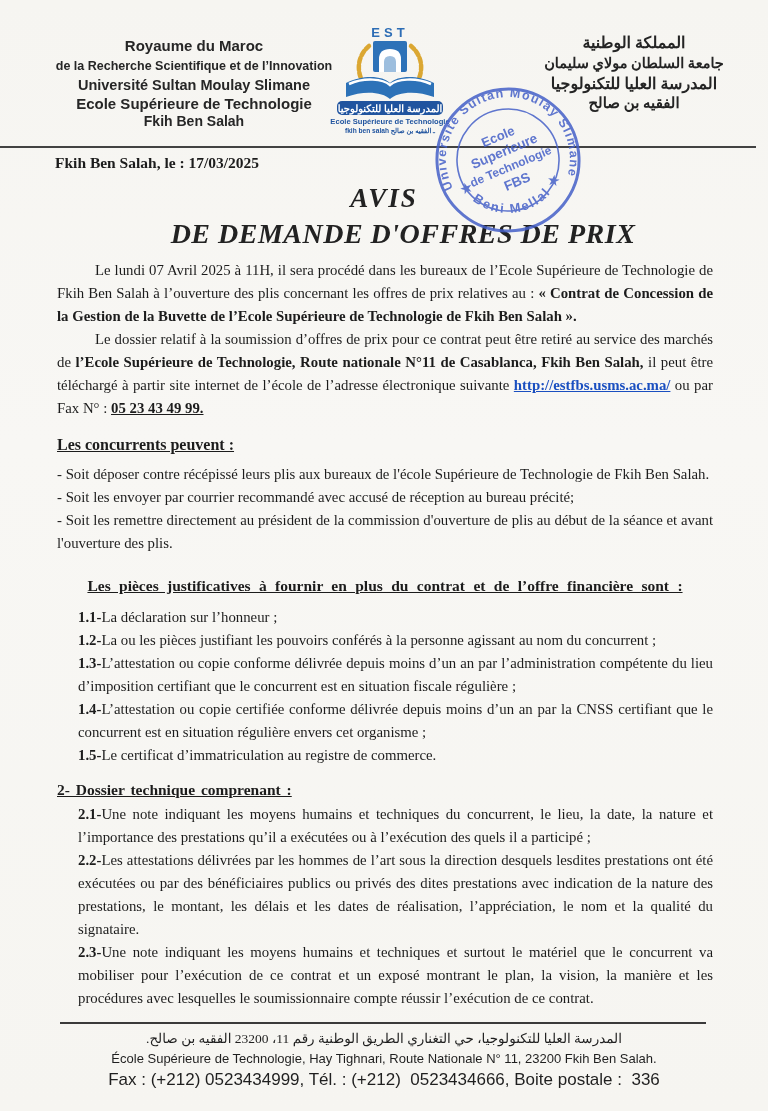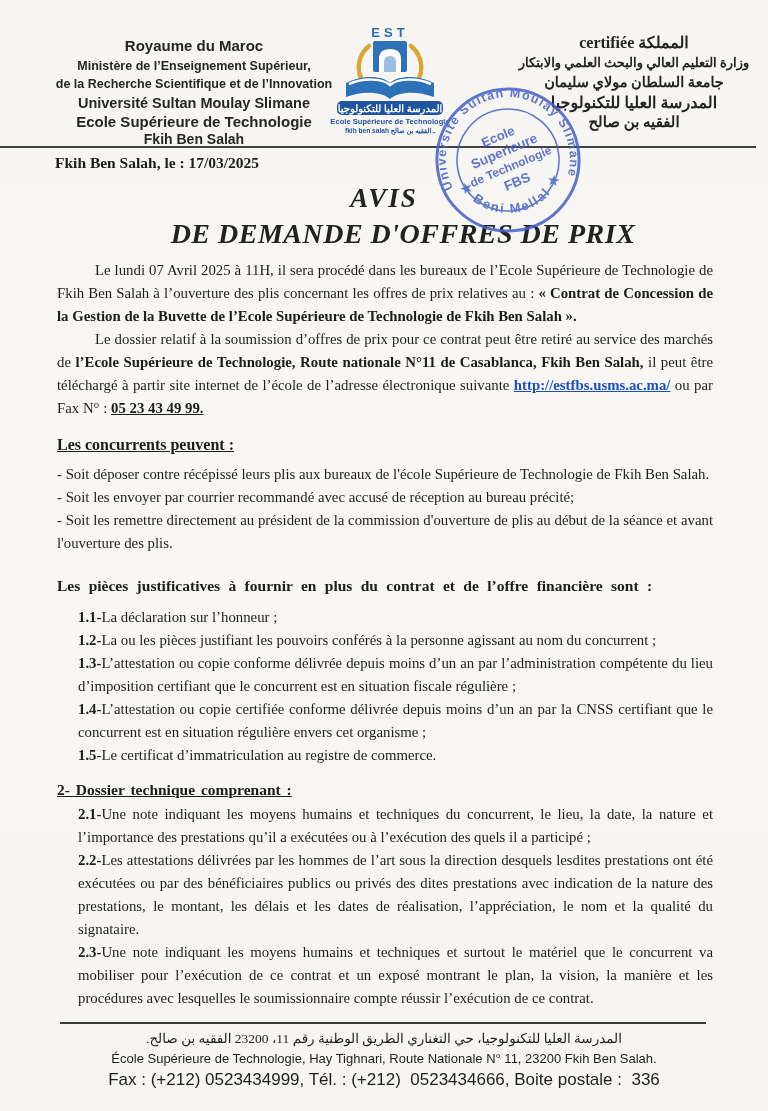--- a/index.html
+++ b/index.html
@@ -39,39 +39,38 @@
   .doc-body{
     position:absolute;left:57px;top:259px;width:656px;
     font-size:14.8px;line-height:23px;text-align:justify;
   }
   .para{margin:0;text-indent:38px;}
   .bold{font-weight:bold;}
   .link{color:#1a4fc0;font-weight:bold;text-decoration:underline;cursor:pointer;}
   .fax{font-weight:bold;text-decoration:underline;}
   .sec-head{margin:13px 0 7px 0;font-size:16px;font-weight:bold;text-decoration:underline;text-align:left;}
   .bullet{margin:0;}
-  .pieces-head{margin:19px 0 9px 0;font-size:15.5px;font-weight:bold;word-spacing:4.5px;text-align:left;}
+  .pieces-head{margin:19px 0 9px 0;font-size:15.5px;font-weight:bold;text-decoration:underline;word-spacing:4.5px;text-align:center;}
   .sub-head{margin:11px 0 2px 0;font-size:15.5px;font-weight:bold;text-decoration:underline;text-align:left;word-spacing:2px;}
   .item{margin:0 0 0 21px;}
   .item b{font-weight:bold;}
   
   .ftr-rule{position:absolute;left:60px;top:1022px;width:646px;height:2px;background:#3a3a3a;}
   .ftr-ar{position:absolute;left:0;top:1030px;width:768px;text-align:center;font-size:13.5px;color:#1f1f1f;direction:rtl;}
   .ftr-fr{position:absolute;left:0;top:1051px;width:768px;text-align:center;font-size:13px;color:#1f1f1f;font-family:"Liberation Sans", sans-serif;}
   .ftr-ct{position:absolute;left:0;top:1070px;width:768px;text-align:center;font-size:17px;color:#1f1f1f;font-family:"Liberation Sans", sans-serif;white-space:pre;}
   svg text{font-family:"Liberation Sans", sans-serif;}
 </style>
 </head>
 <body>
 
 <div class="page">
 
   <div class="hdr-left">
     <div class="l1">Royaume du Maroc</div>
-    <div class="l2">Ministère de l’Enseignement Supérieur,</div>
     <div class="l3">de la Recherche Scientifique et de l’Innovation</div>
     <div class="l4">Université Sultan Moulay Slimane</div>
     <div class="l5">Ecole Supérieure de Technologie</div>
     <div class="l6">Fkih Ben Salah</div>
   </div>
 
   <div class="hdr-logo">
     <svg width="120" height="118" viewBox="0 0 120 118">
       <text x="60" y="13" text-anchor="middle" font-size="13" font-weight="bold" fill="#2d6db5" letter-spacing="4">EST</text>
       <g>
@@ -91,22 +90,21 @@
       <g>
         <rect x="7" y="77" width="106" height="14" rx="5" fill="#20549f"></rect>
         <text x="60" y="87.5" text-anchor="middle" font-size="10" font-weight="bold" fill="#ffffff">المدرسة العليا للتكنولوجيا</text>
       </g>
       <text x="60" y="100" text-anchor="middle" font-size="7.6" font-weight="bold" fill="#20549f">Ecole Supérieure de Technologie</text>
       <text x="60" y="109" text-anchor="middle" font-size="6.6" font-weight="bold" fill="#20549f">fkih ben salah ـ الفقيه بن صالح</text>
     </svg>
   </div>
 
   <div class="hdr-right">
-    <div class="r1">المملكة certifiée</div>
-    <div class="r2">وزارة التعليم العالي والبحث العلمي والابتكار</div>
+    <div class="r1">المملكة الوطنية</div>
     <div class="r3">جامعة السلطان مولاي سليمان</div>
     <div class="r4">المدرسة العليا للتكنولوجيا</div>
     <div class="r5">الفقيه بن صالح</div>
   </div>
 
   <div class="hdr-rule"></div>
 
   <div class="stamp">
     <svg width="160" height="160" viewBox="0 0 160 160">
       <defs>

